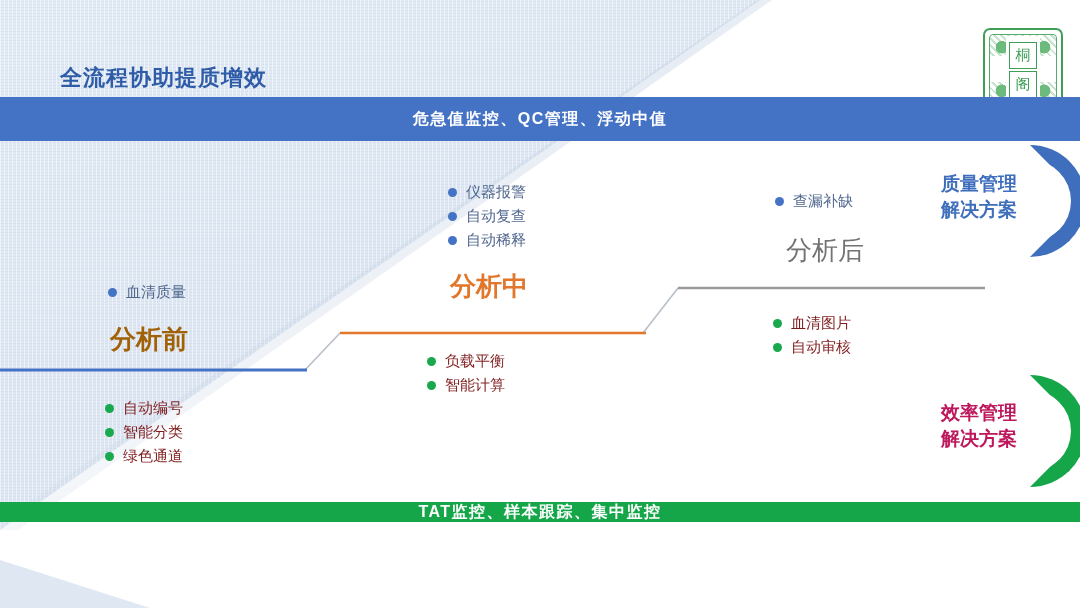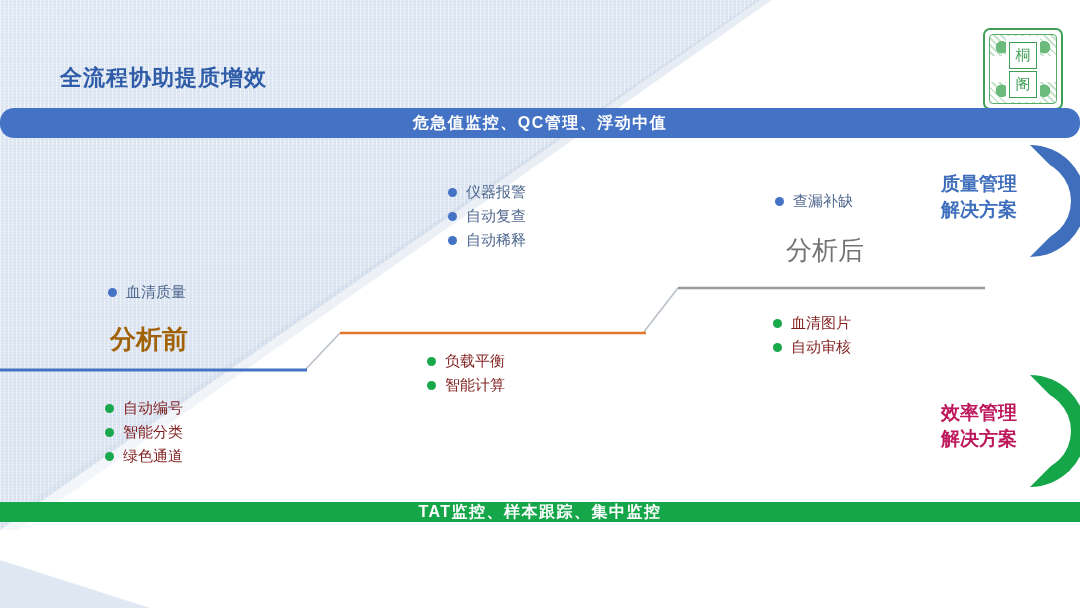--- a/index.html
+++ b/index.html
@@ -123,24 +123,23 @@
     width: 1080px;
     display: flex;
     align-items: center;
     justify-content: center;
     color: #ffffff;
     font-size: 16px;
     font-weight: bold;
     letter-spacing: 1.5px;
   }
   .banner-top {
-    top: 108px;
-    height: 30px;
+    top: 97px;
+    height: 44px;
     background: #4472c4;
-    border-radius: 14px;
   }
   .banner-bottom {
     top: 502px;
     height: 20px;
     background: #16a64a;
   }
 
   
   .stair { position: absolute; left: 0; top: 0; }
 
@@ -251,20 +250,21 @@
     <polyline points="643,333 678,288" fill="none" stroke="#b9bfc9" stroke-width="1.6"></polyline>
 
     <line x1="0" y1="370" x2="307" y2="370" stroke="#4472c4" stroke-width="3"></line>
 
     <line x1="340" y1="333" x2="646" y2="333" stroke="#e2762a" stroke-width="2.6"></line>
 
     <line x1="678" y1="288" x2="985" y2="288" stroke="#9a9a9a" stroke-width="2.4"></line>
   </svg>
 
   <div class="stage stage-pre">分析前</div>
+  <div class="stage stage-mid">分析中</div>
   <div class="stage stage-post">分析后</div>
 
   <div class="blist list-pre-top">
     <div class="row">
       <span class="dot dot-blue"></span>
       <span class="txt-blue">血清质量</span>
     </div>
   </div>
 
   <div class="blist list-pre-bottom">

